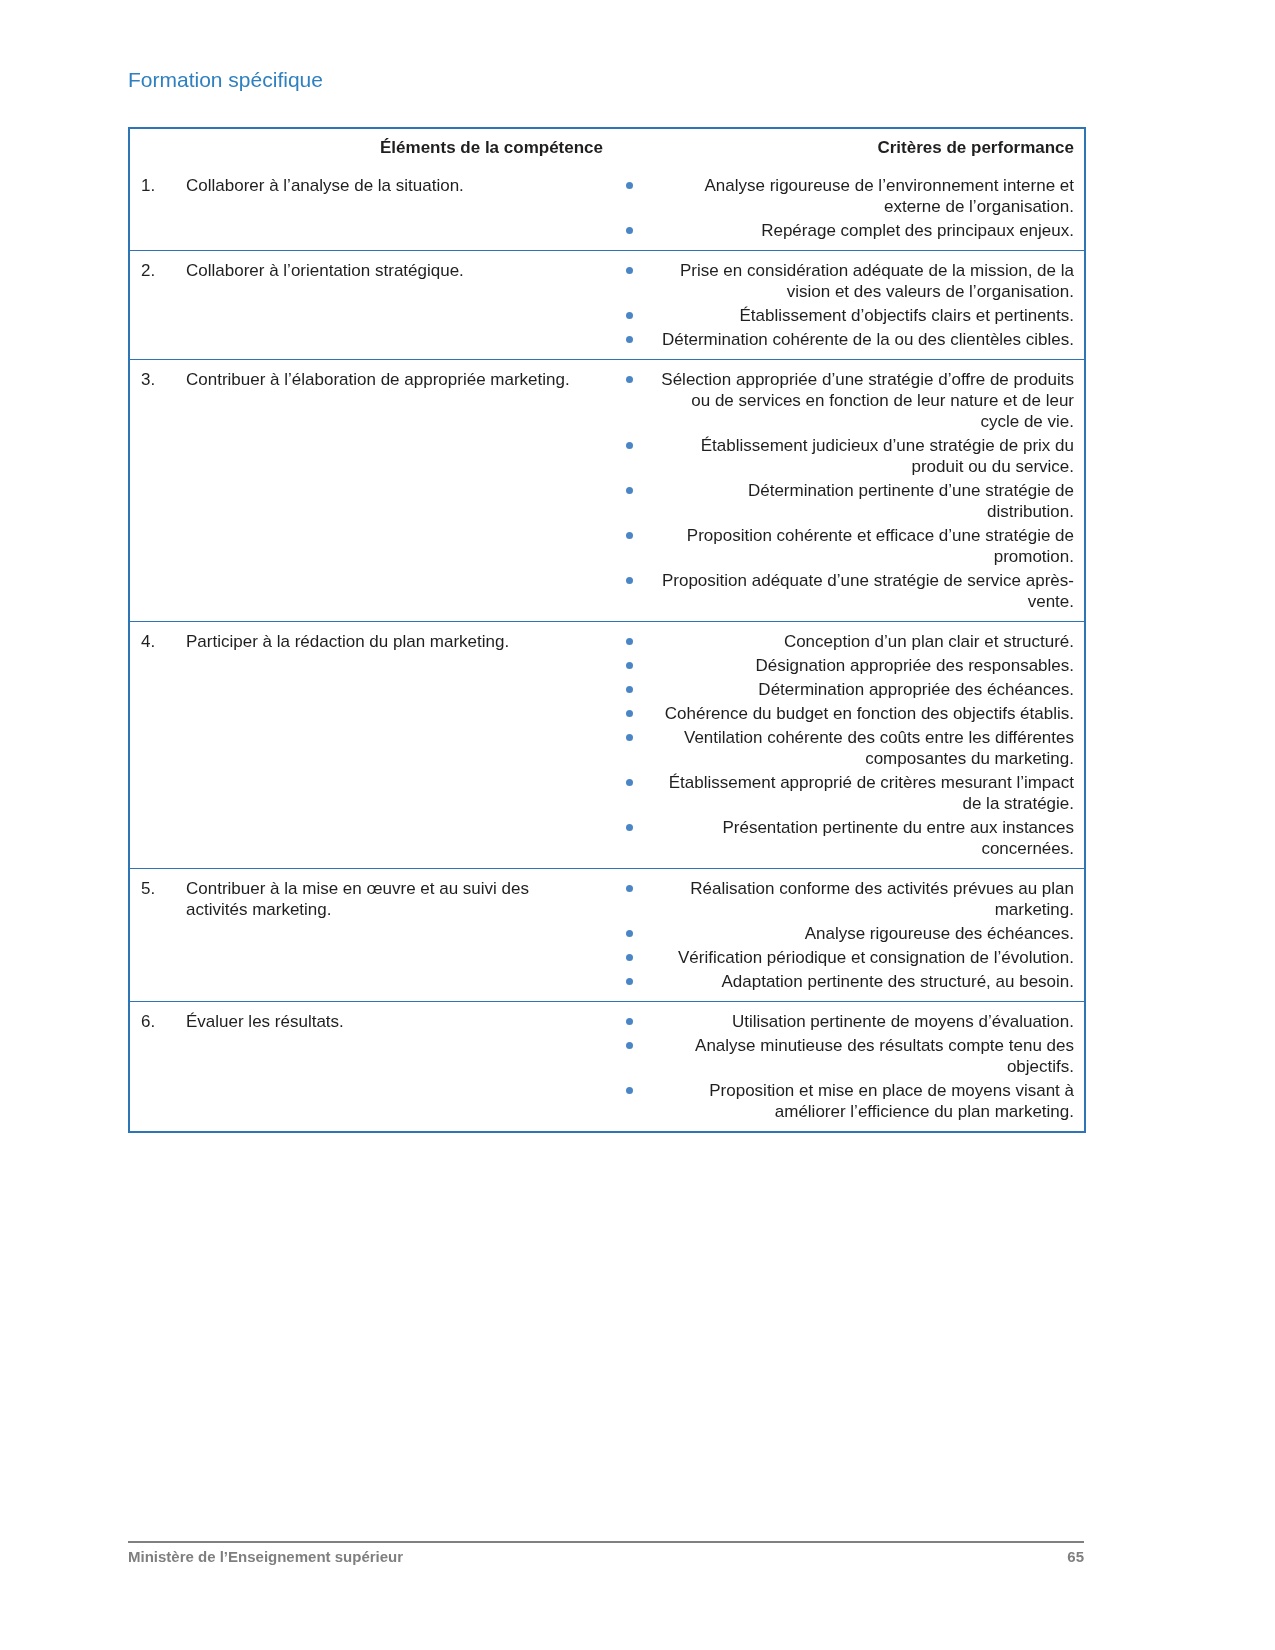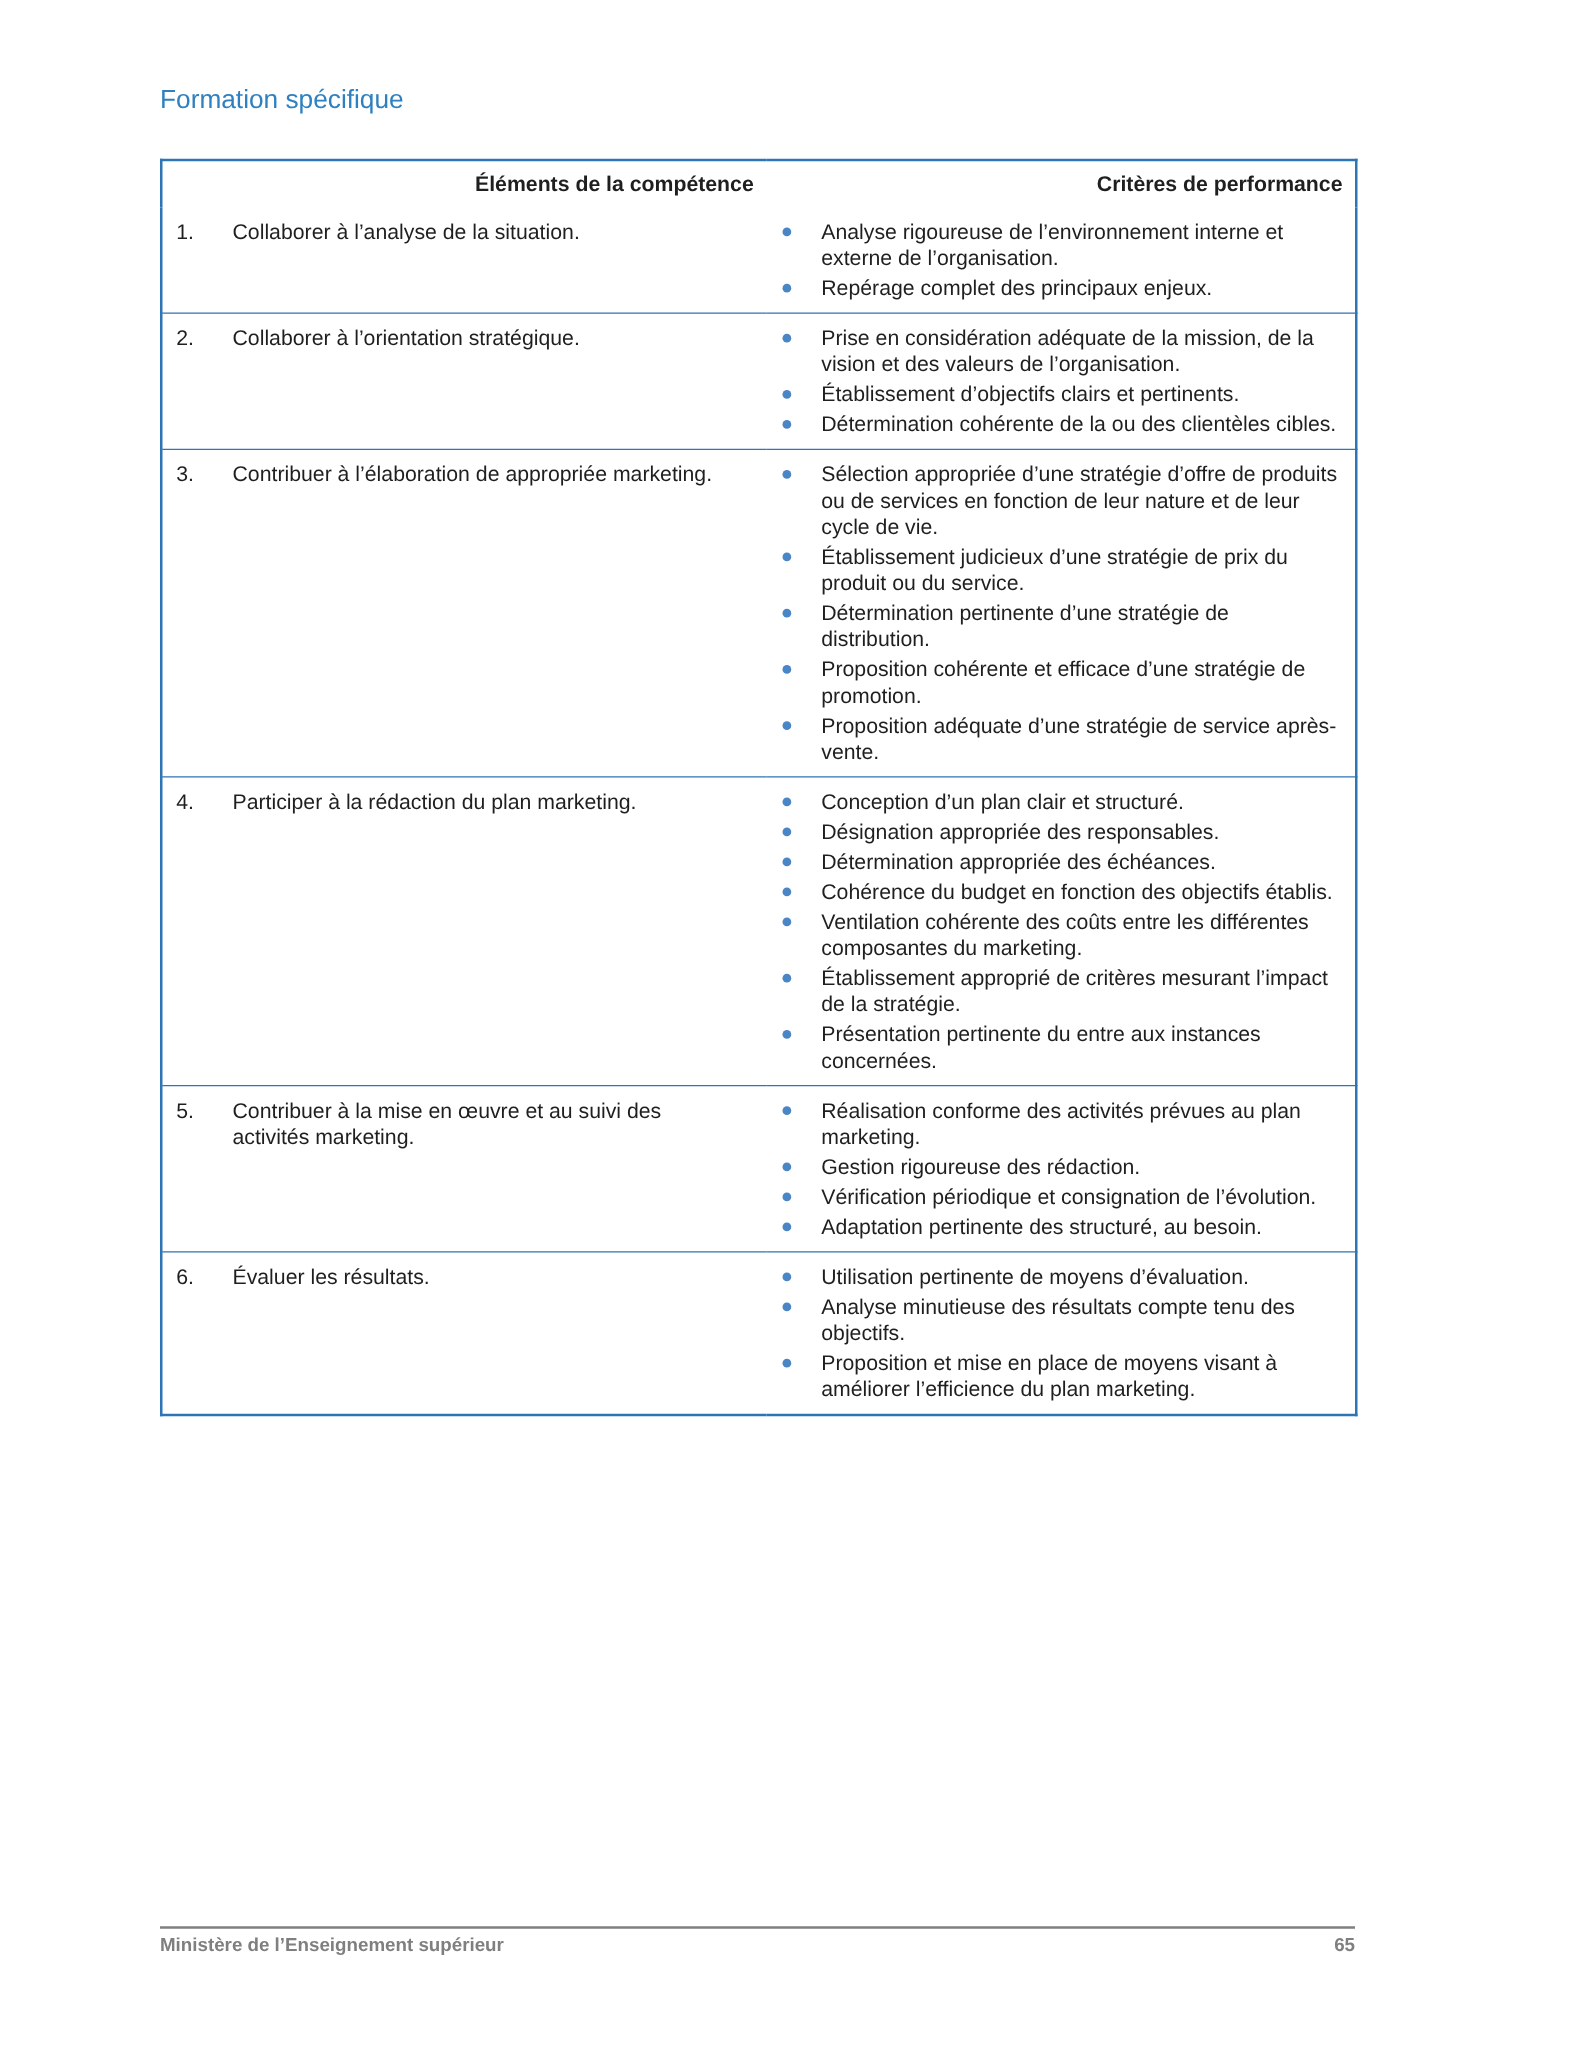--- a/index.html
+++ b/index.html
@@ -74,20 +74,21 @@
   }
   ul.criteria-list {
     margin: 0;
     padding: 0;
     list-style: none;
   }
   ul.criteria-list li {
     position: relative;
     padding-left: 44px;
     margin-bottom: 3px;
+    text-align: right;
   }
   ul.criteria-list li:last-child {
     margin-bottom: 0;
   }
   ul.criteria-list li::before {
     content: "";
     position: absolute;
     left: 13px;
     top: 7px;
     width: 7px;
@@ -195,21 +196,21 @@
       <tr>
         <td class="element-cell">
           <div class="element-row-inner">
             <span class="row-num">5.</span>
             <span class="row-text">Contribuer à la mise en œuvre et au suivi des activités marketing.</span>
           </div>
         </td>
         <td class="criteria-cell">
           <ul class="criteria-list">
             <li>Réalisation conforme des activités prévues au plan marketing.</li>
-            <li>Gestion rigoureuse des rédaction.</li>
+            <li>Analyse rigoureuse des échéances.</li>
             <li>Vérification périodique et consignation de l’évolution.</li>
             <li>Adaptation pertinente des structuré, au besoin.</li>
           </ul>
         </td>
       </tr>
       <tr>
         <td class="element-cell">
           <div class="element-row-inner">
             <span class="row-num">6.</span>
             <span class="row-text">Évaluer les résultats.</span>

